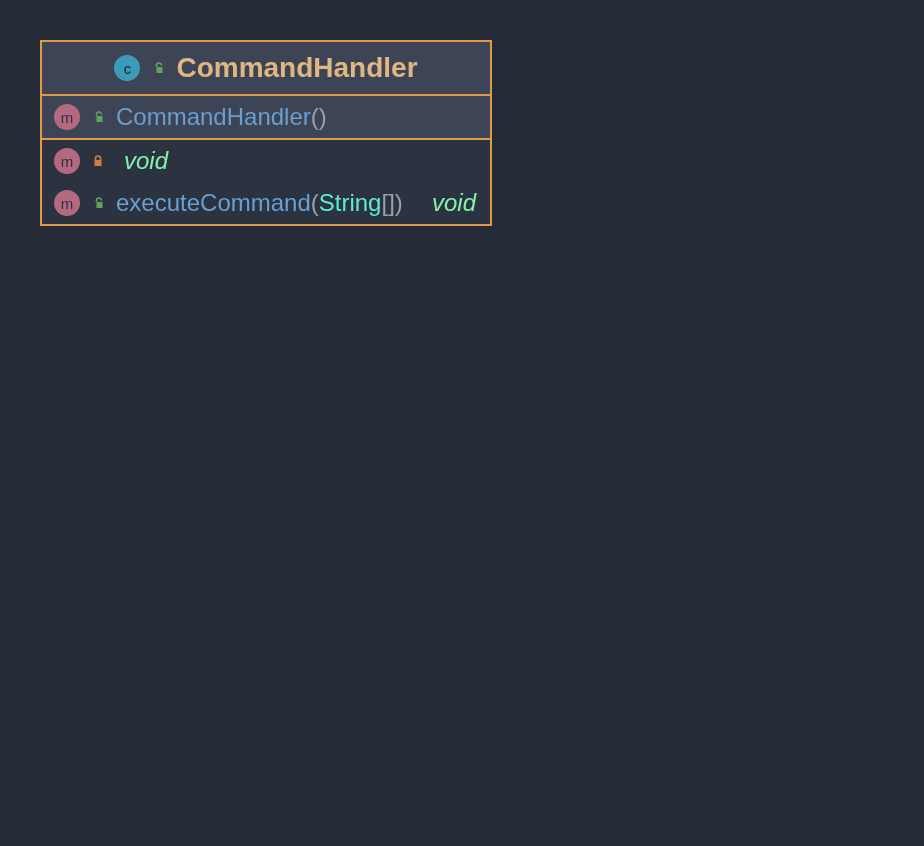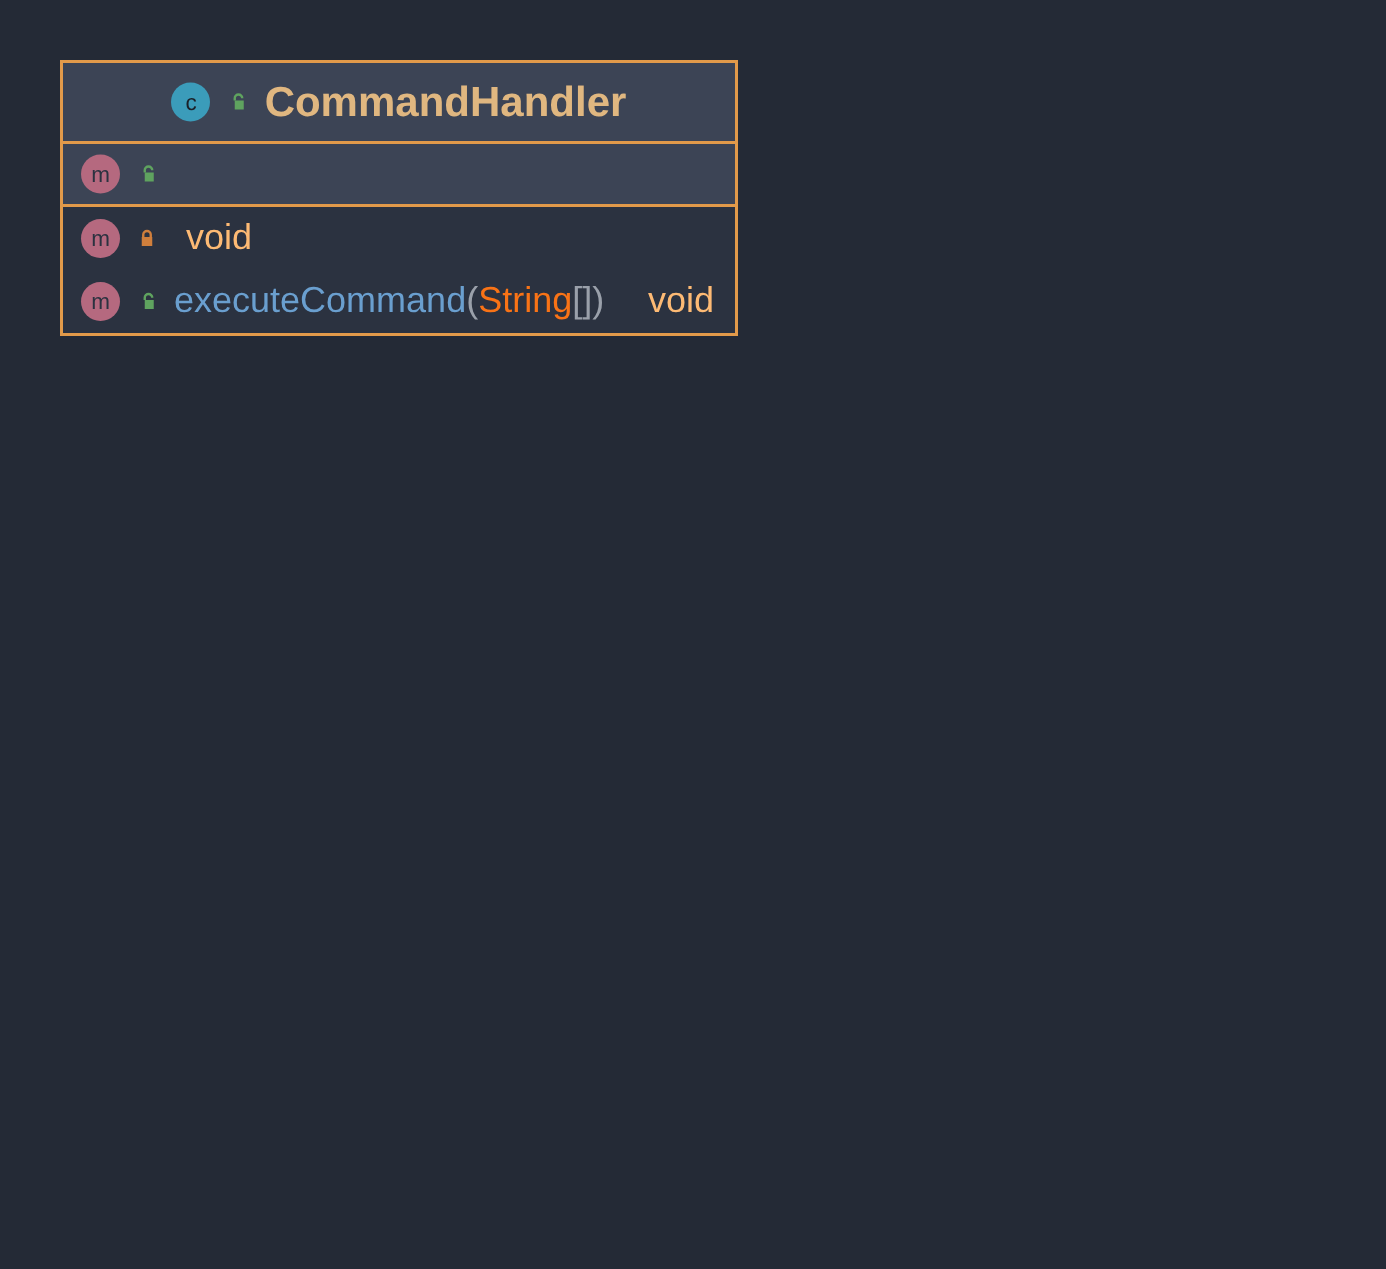--- a/index.html
+++ b/index.html
@@ -47,24 +47,25 @@
   .member-row.highlight {
     background: #3c4455;
     border-bottom: 2px solid #e29a4a;
   }
   .sig {
     flex: 1;
     white-space: nowrap;
   }
   .name-part { color: #6a9fcf; }
   .paren { color: #9aa0aa; }
-  .type-ref { color: #f97316; text-align: center; }
+  .type-ref { color: #5eead4; text-align: center; }
   .brackets { color: #9aa0aa; }
   .ret {
-    color: #fdba74;
+    color: #86efac;
+    font-style: italic;
     margin-left: 8px;
   }
 
   
   .icon-circle {
     width: 26px;
     height: 26px;
     border-radius: 50%;
     display: inline-flex;
     align-items: center;
@@ -116,20 +117,23 @@
     </div>
 
     <div class="member-row highlight">
       <span class="icon-circle icon-method">m</span>
       <span class="vis-icon vis-public">
         <svg width="14" height="14" viewBox="0 0 14 14">
           <rect x="5.5" y="6" width="6" height="6" fill="currentColor"></rect>
           <path d="M5.5 6 V4.5 a2.5 2.5 0 0 1 5 0" stroke="currentColor" stroke-width="1.6" fill="none"></path>
         </svg>
       </span>
+      <span class="sig">
+        <span class="name-part">CommandHandler</span><span class="paren">(</span><span class="paren">)</span>
+      </span>
       <span class="ret"></span>
     </div>
 
     <div class="member-row">
       <span class="icon-circle icon-method">m</span>
       <span class="vis-icon vis-private">
         <svg width="14" height="14" viewBox="0 0 14 14">
           <rect x="3.5" y="6" width="7" height="6" fill="currentColor"></rect>
           <path d="M4.5 6 V4.5 a2.5 2.5 0 0 1 5 0 V6" stroke="currentColor" stroke-width="1.6" fill="none"></path>
         </svg>

